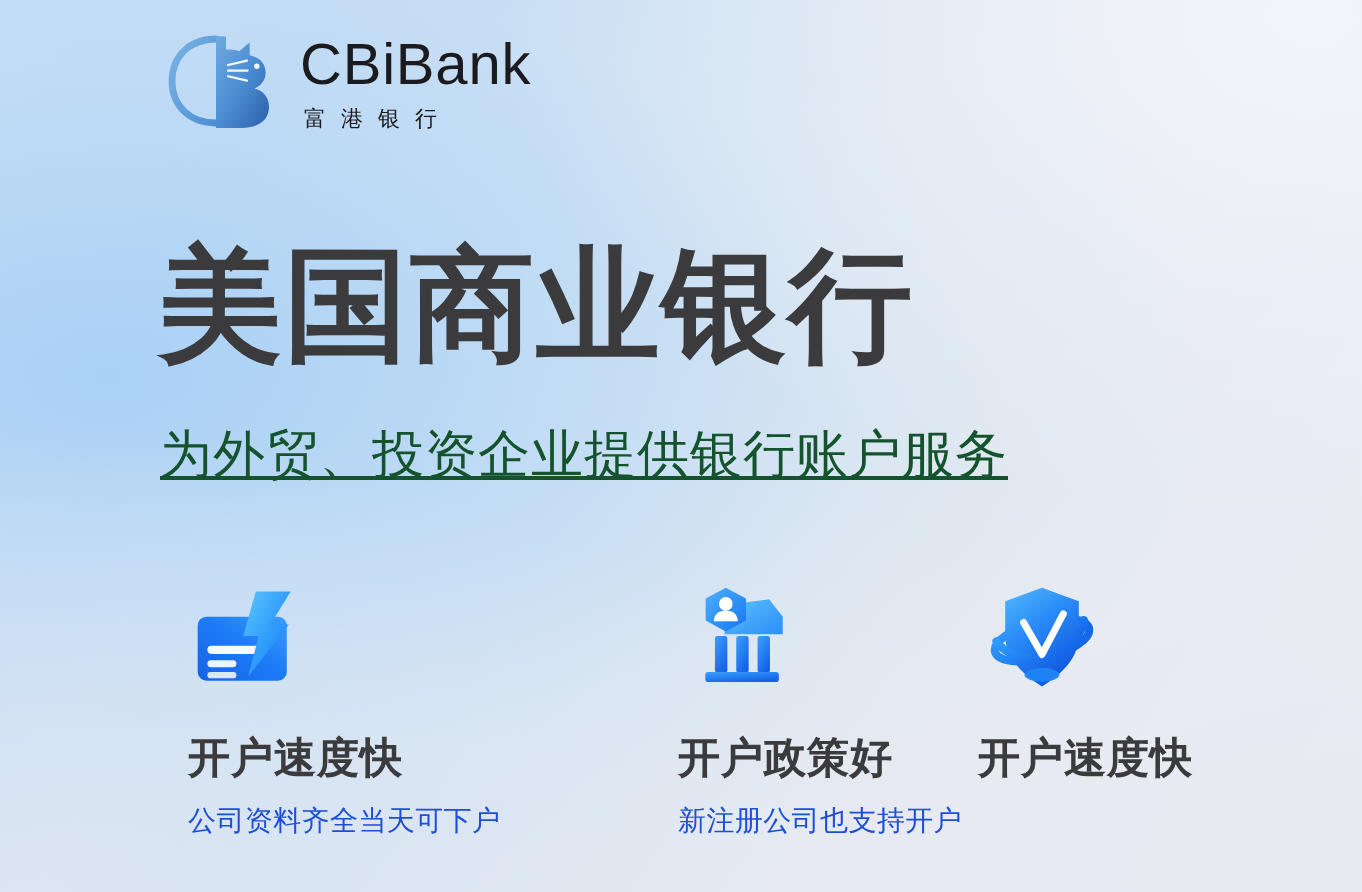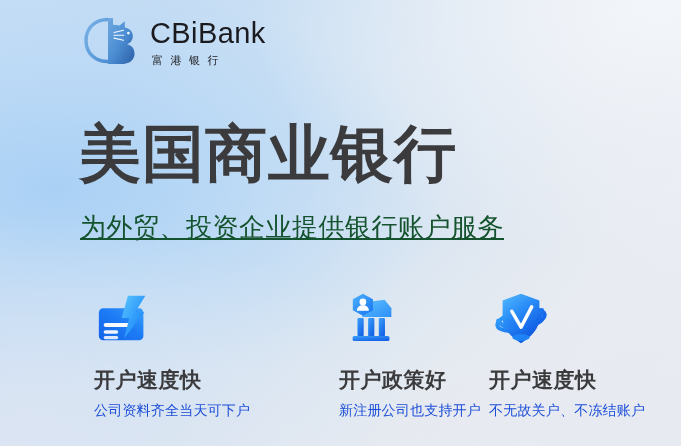--- a/index.html
+++ b/index.html
@@ -292,17 +292,16 @@
 
         <path d="M7.5 29.6 C9.5 36.0 19.4 41.2 31.6 41.2 C43.8 41.2 54.0 36.3 56.4 29.8" fill="none" stroke="url(#orbitG)" stroke-width="4.2" stroke-linecap="round" transform="rotate(-14 32 33)" opacity="0"></path>
 
         <ellipse cx="32" cy="51" rx="9" ry="3.6" fill="#1f86f5" opacity="0.92"></ellipse>
 
         <path d="M9 28 C12 36 20 41 32 41.6 C44 41.2 52.5 36.2 55.4 28.3" fill="none" stroke="url(#orbitG)" stroke-width="4.2" stroke-linecap="round" transform="rotate(-14 32 33)"></path>
 
         <path d="M22.5 24 L32 40.5 L43 19.5" fill="none" stroke="#ffffff" stroke-width="3.6" stroke-linecap="round" stroke-linejoin="round"></path>
       </svg>
       <div class="feature-title">开户速度快</div>
-      <div class="feature-desc">不无故关户、不冻结账户</div>
     </div>
 
   </div>
 </div>
 
 </body></html>

